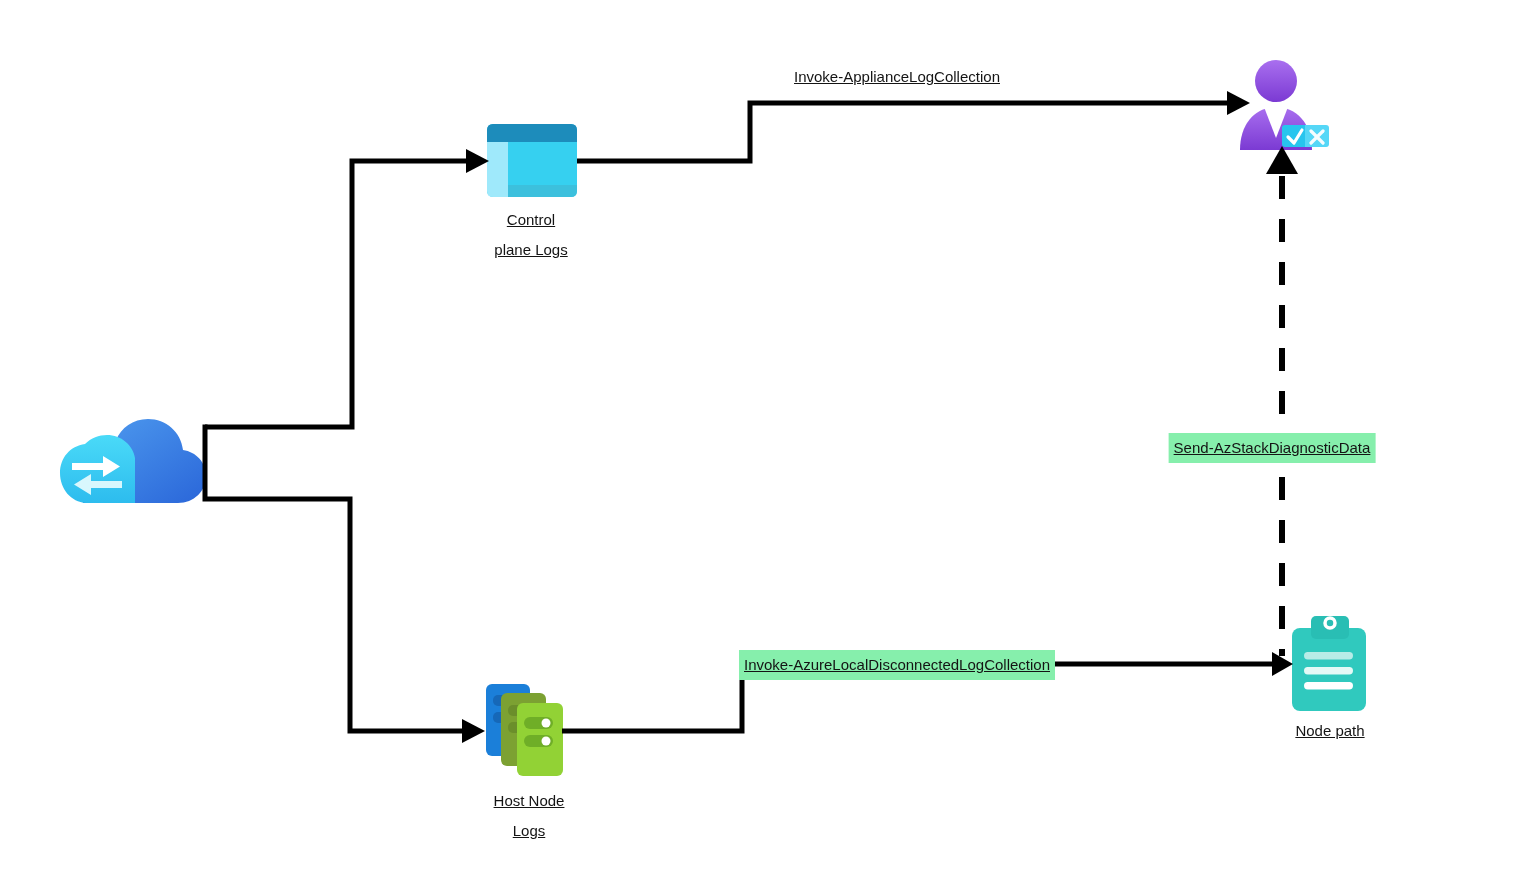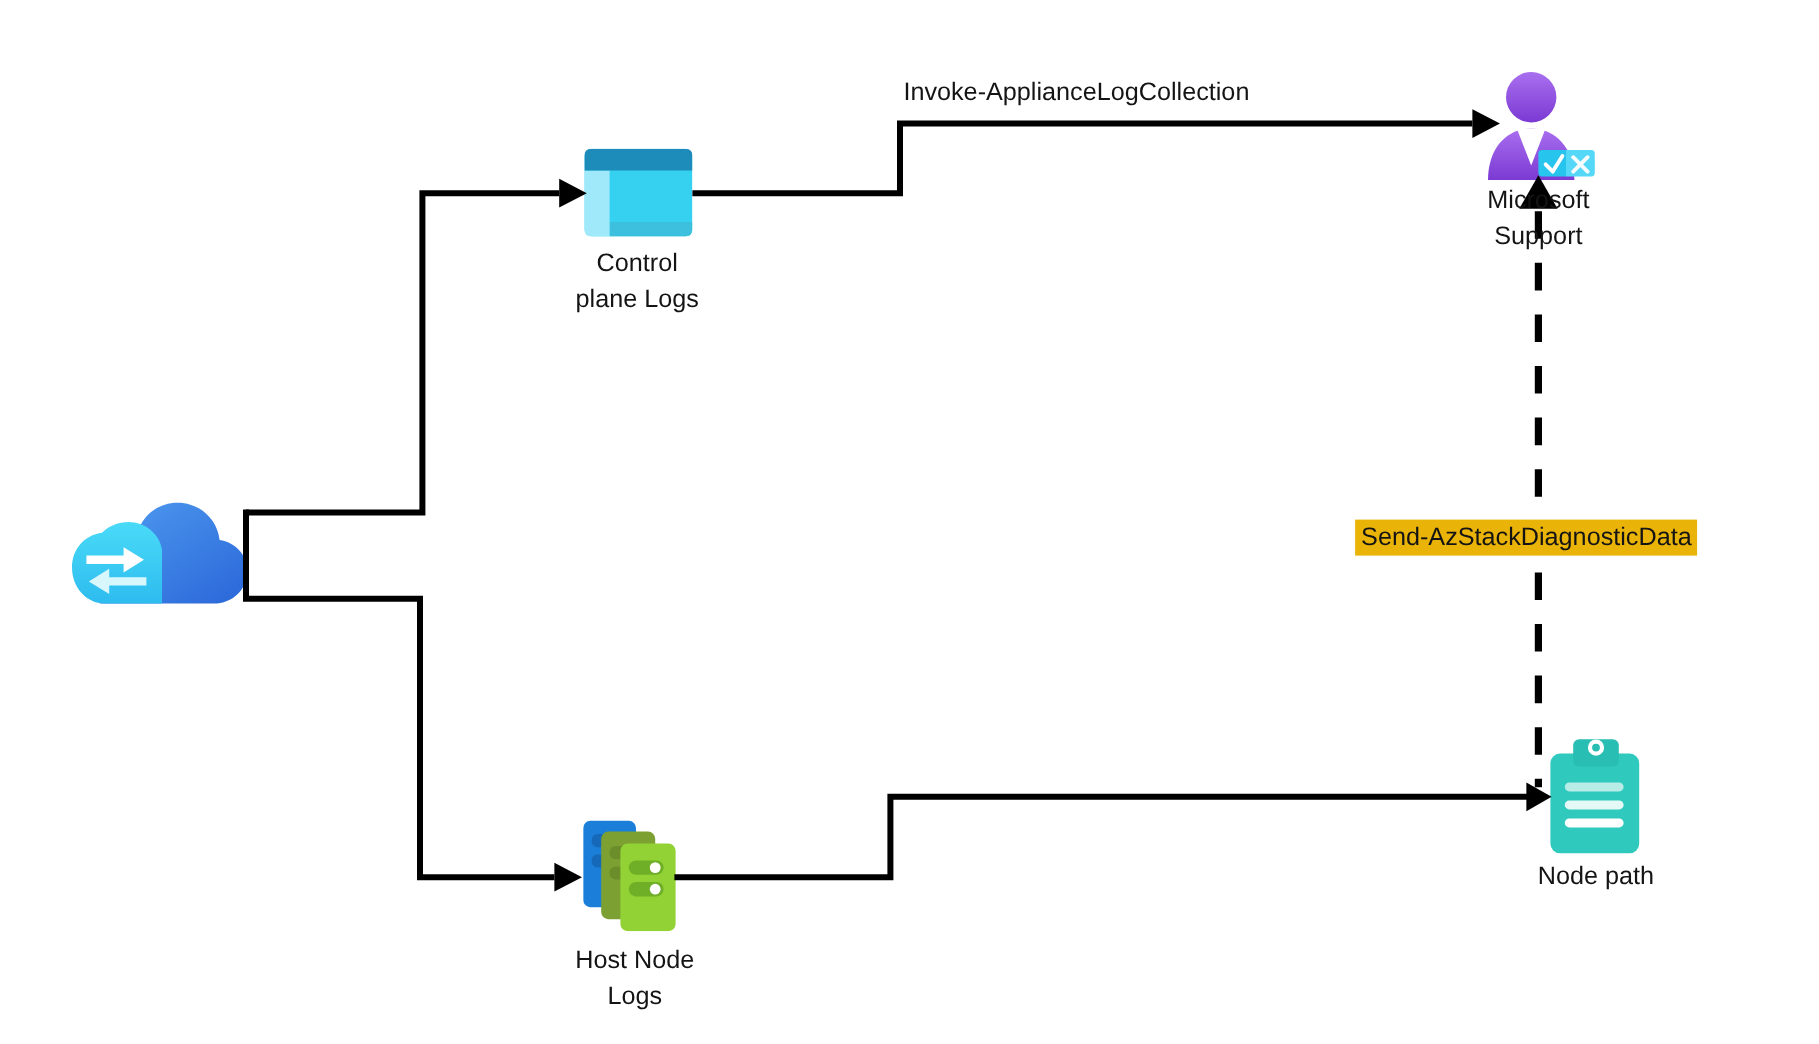--- a/index.html
+++ b/index.html
@@ -4,24 +4,24 @@
 <style>
   html,body { margin:0; padding:0; background:#ffffff; }
   .canvas {
     position:relative; width:1516px; height:870px; background:#ffffff;
     font-family:"Liberation Sans", sans-serif; overflow:hidden;
   }
   .icon { position:absolute; z-index:1; }
   .connectors { position:absolute; left:0; top:0; z-index:2; pointer-events:none; }
   .lbl {
     position:absolute; z-index:3; color:#141414;
-    font-size:21px; line-height:30px; text-align:center;
-    transform:translateX(-50%); white-space:pre-line;
+    font-size:15px; line-height:30px; text-align:center;
+    transform:translateX(-50%); white-space:pre-line;text-decoration:underline;
   }
-  .lbl-bg { background:#eab308; padding:0 5px; white-space:nowrap; }
+  .lbl-bg { background:#86efac; padding:0 5px; white-space:nowrap; }
 </style>
 </head>
 <body>
 
 <div class="canvas">
 
   <div class="icon" style="left:58px; top:406px; width:148px; height:100px;">
     <svg width="148" height="100" viewBox="0 0 148 100">
       <defs>
         <linearGradient id="gBigCloud" x1="0" y1="0" x2="1" y2="1">
@@ -114,23 +114,22 @@
     </g>
   </svg>
 
 
   <div class="lbl" style="left:529px; top:786px; width:160px;">Host Node
 Logs</div>
 
   <div class="lbl" style="left:531px; top:205px; width:160px;">Control
 plane Logs</div>
 
-  <div class="lbl" style="left:1282px; top:152px; width:160px;">Microsoft
-Support</div>
 
   <div class="lbl" style="left:1330px; top:716px; width:160px;">Node path</div>
 
   <div class="lbl" style="left:897px; top:62px;">Invoke-ApplianceLogCollection</div>
 
+  <div class="lbl lbl-bg" style="left:897px; top:650px;">Invoke-AzureLocalDisconnectedLogCollection</div>
 
   <div class="lbl lbl-bg" style="left:1272px; top:433px;">Send-AzStackDiagnosticData</div>
 
 </div>
 
 </body></html>

